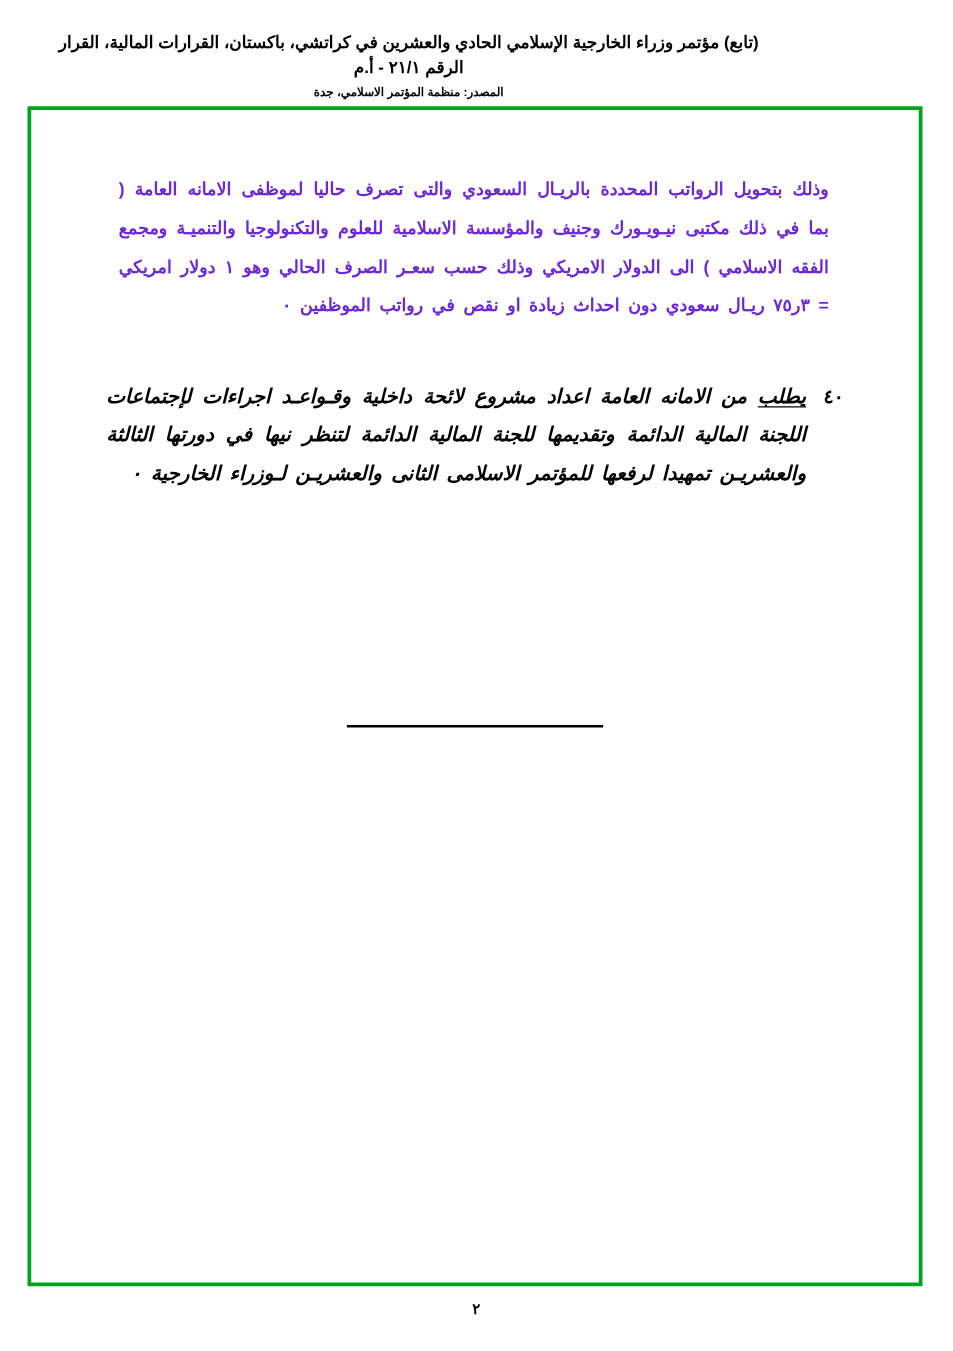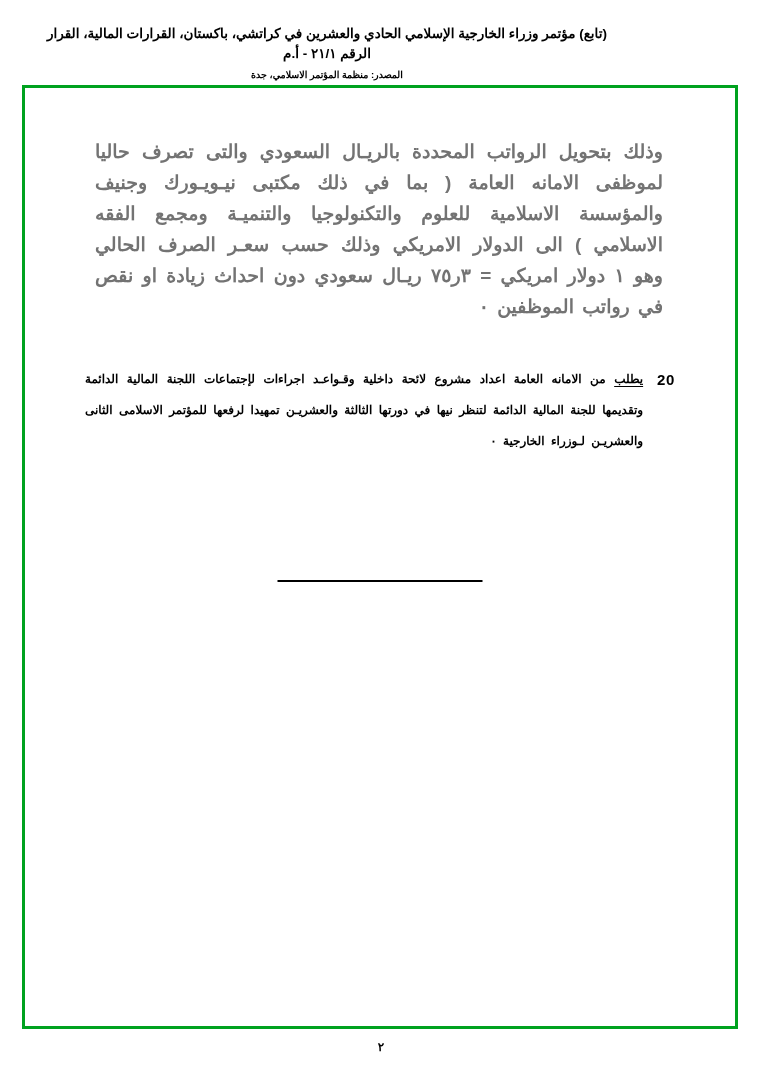--- a/index.html
+++ b/index.html
@@ -62,24 +62,24 @@
     left: 60px;
     direction: rtl;
   }
 
   
   .para {
     direction: rtl;
     text-align: justify;
     font-family: "Liberation Sans", sans-serif;
     font-weight: bold;
-    font-size: 19px;
+    font-size: 14px;
     line-height: 31px;
     letter-spacing: 0.6px;
-    color: #737373;
+    color: #6d28d9;
     word-spacing: 3px;
   }
   .para.first {
     margin-top: 18px;
     padding-right: 12px;
     padding-left: 10px;
   }
 
   
   .clause {
@@ -98,24 +98,25 @@
     letter-spacing: 0.6px;
     padding-left: 14px;
     white-space: nowrap;
   }
   .clause-text {
     flex: 1 1 auto;
     direction: rtl;
     text-align: justify;
     font-family: "Liberation Sans", sans-serif;
     font-weight: bold;
-    font-size: 12px;
+    font-size: 16px;
     line-height: 31px;
     letter-spacing: 0.6px;
     word-spacing: 3px;
+    font-style: italic;
   }
   .clause-text .underlined {
     text-decoration: underline;
     text-underline-offset: 3px;
   }
 
   
   #separator-rule {
     position: absolute;
     top: 492px;
@@ -147,21 +148,21 @@
   <div class="header-source">المصدر: منظمة المؤتمر الاسلامي، جدة</div>
 </div>
 
 <div id="page-frame">
 
   <div id="page-body">
 
     <p class="para first">وذلك بتحويل الرواتب المحددة بالريـال السعودي والتى تصرف حاليا لموظفى الامانه العامة ( بما في ذلك مكتبى نيـويـورك وجنيف والمؤسسة الاسلامية للعلوم والتكنولوجيا والتنميـة ومجمع الفقه الاسلامي ) الى الدولار الامريكي وذلك حسب سعـر الصرف الحالي وهو ١ دولار امريكي = ٣ر٧٥ ريـال سعودي دون احداث زيادة او نقص في رواتب الموظفين ٠</p>
 
     <div class="clause">
-      <span class="clause-number">20</span>
+      <span class="clause-number">٤٠</span>
       <span class="clause-text">
         <span class="underlined">يطلب</span><span> من الامانه العامة اعداد مشروع لائحة داخلية وقـواعـد اجراءات لإجتماعات اللجنة المالية الدائمة وتقديمها للجنة المالية الدائمة لتنظر نيها في دورتها الثالثة والعشريـن تمهيدا لرفعها للمؤتمر الاسلامى الثانى والعشريـن لـوزراء الخارجية ٠</span>
       </span>
     </div>
 
   </div>
 
   <div id="separator-rule"></div>
 
 </div>

